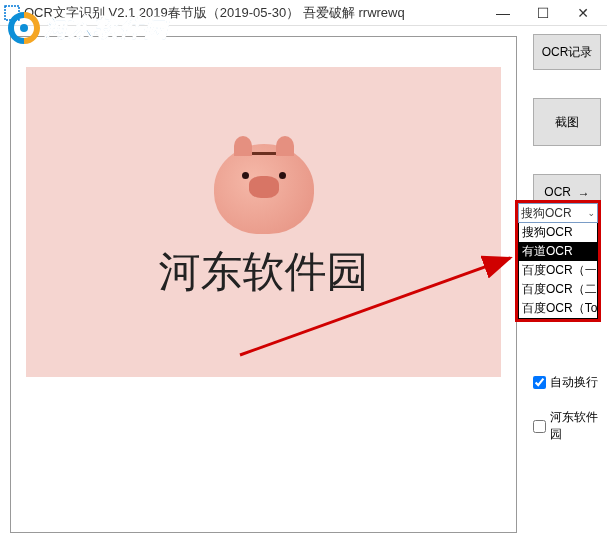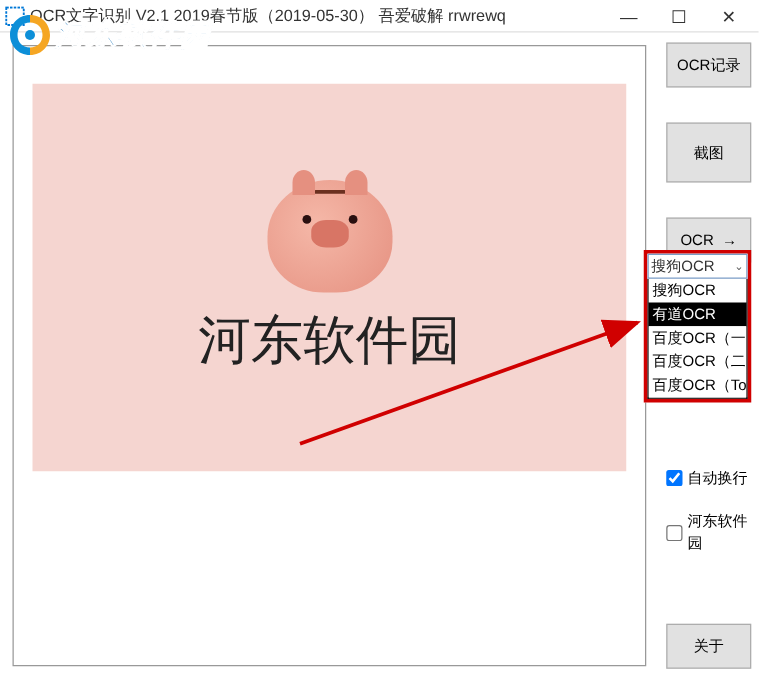--- a/index.html
+++ b/index.html
@@ -99,21 +99,20 @@
     <div style="height:140px"></div>
     <label class="checkbox-row">
       <input type="checkbox" checked="" style="">
       <span>自动换行</span>
     </label>
     <label class="checkbox-row">
       <input type="checkbox" style="">
       <span>河东软件园</span>
     </label>
     <div class="spacer"></div>
-    <button class="side-btn">关于</button>
   </div>
 </div>
 
 <div class="dropdown-wrap">
   <div class="dropdown-selected">
     <span>搜狗OCR</span>
     <span class="dropdown-arrow">⌄</span>
   </div>
   <div class="dropdown-list" id="dd-list">
       <div class="dropdown-item">搜狗OCR</div>

